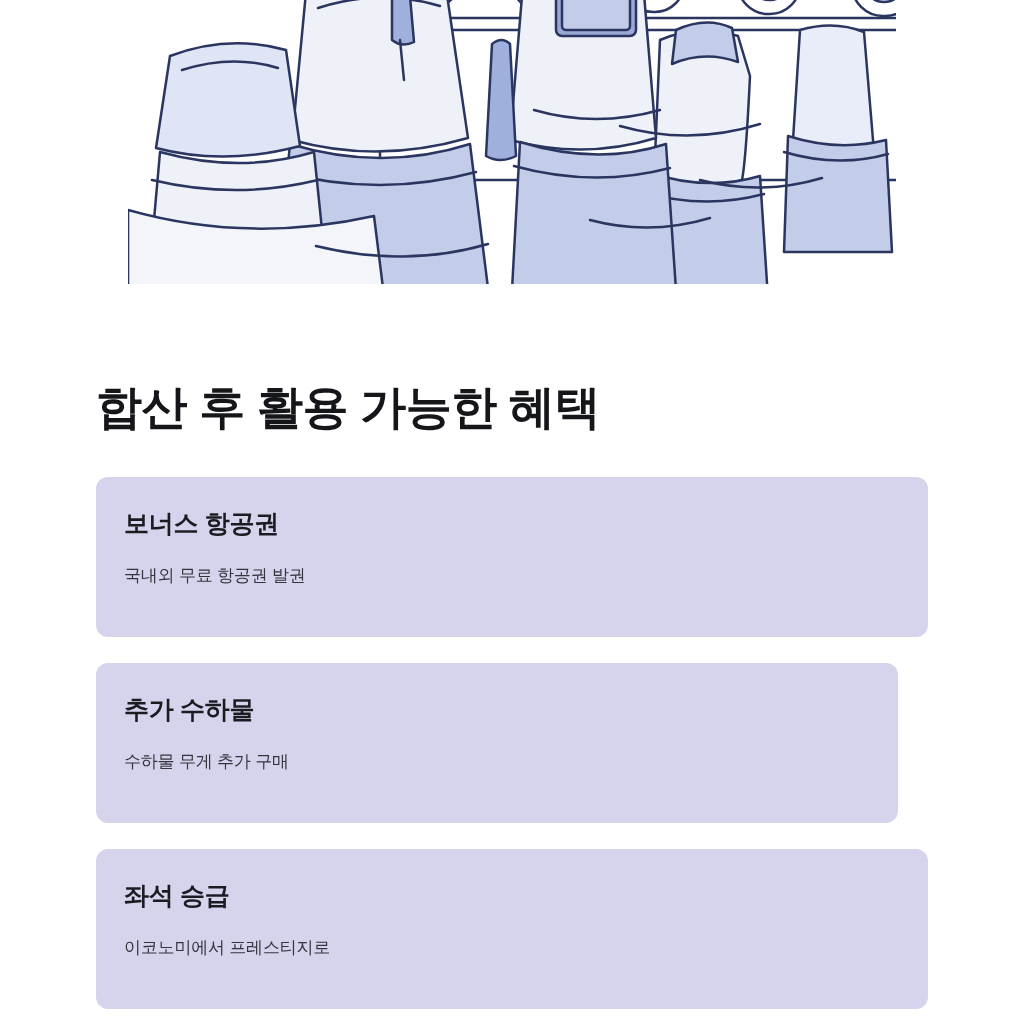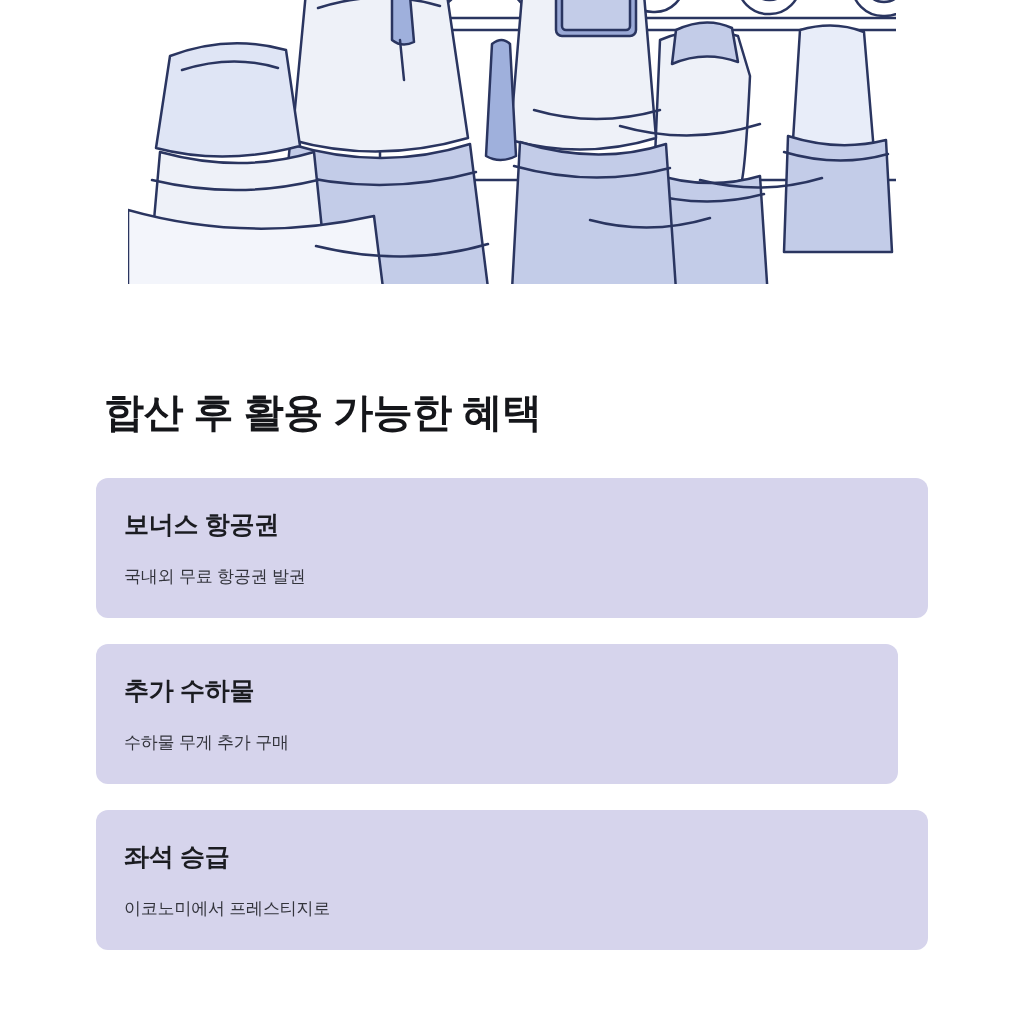--- a/index.html
+++ b/index.html
@@ -35,41 +35,41 @@
     width: 1024px;
     height: 404px;
   }
 
   
   .content {
     padding: 0 96px;
     box-sizing: border-box;
   }
   .section-title {
-    margin: 8px;
+    margin: 0;
     padding-top: 96px;
-    font-size: 40px;
+    font-size: 46px;
     line-height: 1.2;
     font-weight: 700;
     color: #15161a;
     letter-spacing: -0.5px;
   }
   .benefit-list {
     margin: 0;
     padding: 0;
     list-style: none;
     margin-top: 42px;
   }
   .benefit-card {
     background: #d6d4ec;
     border-radius: 12px;
     padding: 30px 28px 30px 28px;
     margin-bottom: 26px;
     box-sizing: border-box;
-    height: 140px;
+    height: 160px;
   }
   .benefit-card.narrow {
     margin-right: 30px;
   }
   .benefit-title {
     font-size: 25px;
     font-weight: 700;
     color: #1b1c21;
     letter-spacing: -0.3px;
     margin: 0 0 24px 0;

